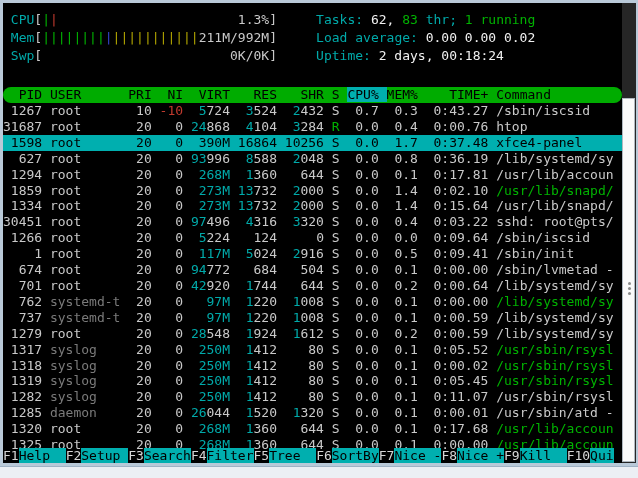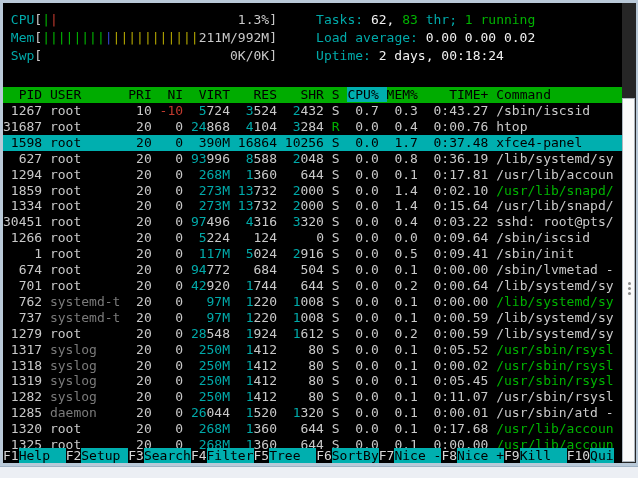--- a/index.html
+++ b/index.html
@@ -15,21 +15,21 @@
   
   .terminal{
     position:absolute;left:3px;top:3px;width:619px;height:460px;
     background:#000;overflow:hidden;
     font-size:13px;color:#c9c9c9;
   }
   pre{margin:0;white-space:pre;font-family:inherit;}
   .mline{height:18px;line-height:18px;}
   .top-pad{height:8px;}
   .spacer{height:22px;}
-  .hline{height:16px;line-height:16px;}
+  .hline{height:16px;line-height:16px;border-radius:8px;}
   .rline{height:15.909px;line-height:15.909px;}
   .fbar{position:absolute;left:0;right:0;bottom:1px;height:13px;line-height:13px;}
 
   
   .scrollbar{position:absolute;left:622px;top:3px;width:14px;height:460px;background:#262626;}
   .sb-thumb{position:absolute;left:0;top:95px;width:13px;height:364px;background:#fafafa;border:1px solid #b0b8c0;box-sizing:border-box;}
   .sb-grip{position:absolute;left:5px;top:183px;width:3px;height:3px;background:#8b8b8b;border-radius:50%;
            box-shadow:0 5px 0 #8b8b8b, 0 10px 0 #8b8b8b;}
 </style>
 </head>

